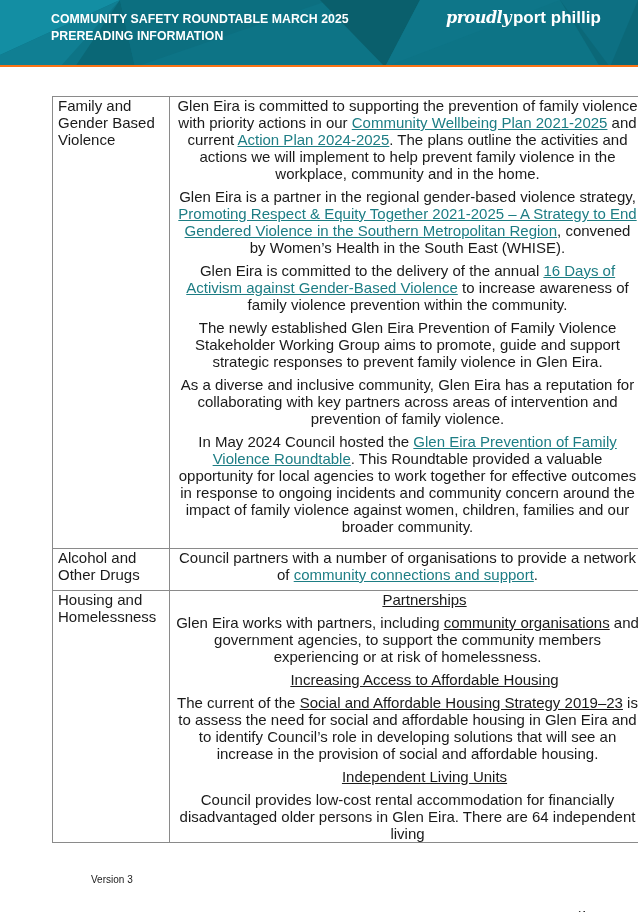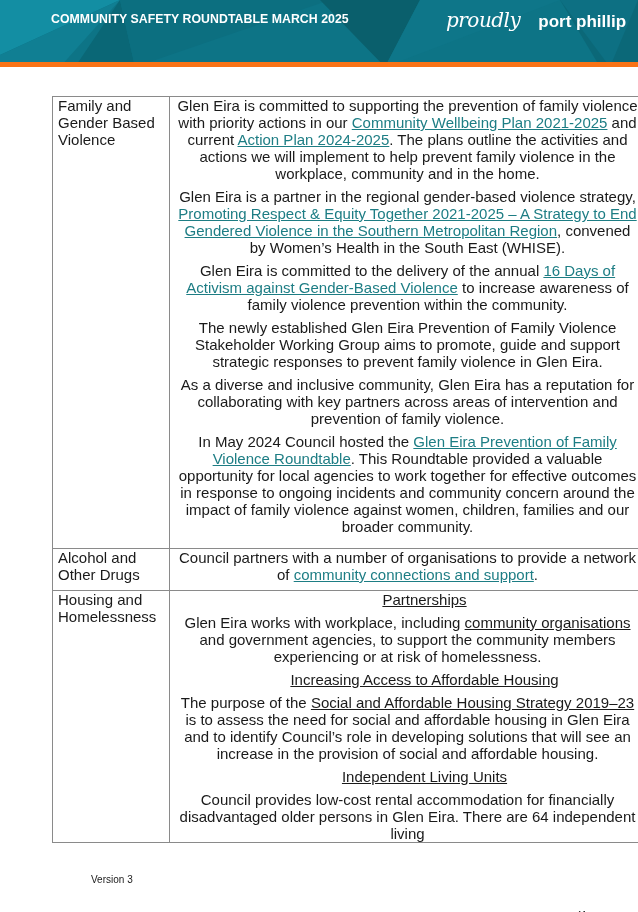--- a/index.html
+++ b/index.html
@@ -2,39 +2,39 @@
 <html><head>
   <meta charset="utf-8">
   <style>
     * { box-sizing: border-box; margin: 0; padding: 0; }
     html, body { width: 638px; height: 912px; background: #ffffff; overflow: hidden; }
     body { position: relative; font-family: "Liberation Sans", sans-serif; color: #1a1a1a; }
 
     .header {
       position: absolute; left: 0; top: 0; width: 638px; height: 67px;
       background: #737373; overflow: hidden;
-      border-bottom: 5px solid #f97316;
+      border-bottom: 2px solid #f97316;
     }
     .header svg.bg { position: absolute; left: 0; top: 0; }
     .header .title {
       position: absolute; left: 51px; top: 11px;
       color: #ffffff; font-weight: bold; font-size: 12.3px; line-height: 17px;
       letter-spacing: 0.05px;
     }
     .header .title div { white-space: nowrap; }
     .header .logo {
       position: absolute; left: 446px; top: 8px; color: #ffffff; white-space: nowrap;
     }
     .header .logo .script {
-      font-family: "DejaVu Serif", serif; font-style: italic; font-size: 20px;
-      font-weight: normal; letter-spacing: -0.5px;
+      font-family: "DejaVu Serif", serif; font-style: italic; font-size: 16px;
+      font-weight: bold; letter-spacing: -0.5px;
     }
     .header .logo .bold {
       font-family: "Liberation Sans", sans-serif; font-weight: bold; font-size: 17px;
-      margin-left: 18px;
+      margin-left: 2px;
     }
     .header .attach {
       position: absolute; right: 49px; top: 37px; color: #ffffff;
       font-weight: bold; font-size: 10.6px; white-space: nowrap;
     }
 
     .doc-table {
       position: absolute; left: 52px; top: 96px; width: 593px;
       border-collapse: collapse; font-size: 15px; line-height: 17px;
     }
@@ -70,20 +70,21 @@
     <polygon points="0,55 120,0 60,67 0,67" fill="#107f93"></polygon>
     <polygon points="75,67 120,0 135,67" fill="#0a6776"></polygon>
     <polygon points="120,0 330,0 135,67" fill="#0c6f80"></polygon>
     <polygon points="320,0 420,0 385,67" fill="#0a5f6c"></polygon>
     <polygon points="385,67 420,0 560,0" fill="#0e7689"></polygon>
     <polygon points="560,0 638,0 638,67 600,67" fill="#0b6878"></polygon>
     <polygon points="560,0 638,0 610,67" fill="#0d7083"></polygon>
   </svg>
   <div class="title">
     <div>COMMUNITY SAFETY ROUNDTABLE MARCH 2025</div>
+    <div>PREREADING INFORMATION</div>
   </div>
   <div class="logo">
     <span class="script">proudly</span><span class="bold">port phillip</span>
   </div>
 </div>
 
 <table class="doc-table">
   <tbody id="table-body">
       <tr class="row-1">
         <td class="label">
@@ -105,23 +106,23 @@
         <td class="content">
           <div class="para"><span>Council partners with a number of organisations to provide a network of </span><a class="link">community connections and support</a><span>.</span></div>
         </td>
       </tr>
       <tr class="row-3">
         <td class="label">
           <div>Housing and Homelessness</div>
         </td>
         <td class="content">
           <div class="subhead">Partnerships</div>
-          <div class="para"><span>Glen Eira works with workplace, including </span><a class="ulink">community organisations</a><span> and government agencies, to support the community members experiencing or at risk of homelessness.</span></div>
+          <div class="para"><span>Glen Eira works with partners, including </span><a class="ulink">community organisations</a><span> and government agencies, to support the community members experiencing or at risk of homelessness.</span></div>
           <div class="subhead">Increasing Access to Affordable Housing</div>
-          <div class="para"><span>The purpose of the </span><a class="ulink">Social and Affordable Housing Strategy 2019–23</a><span> is to assess the need for social and affordable housing in Glen Eira and to identify Council’s role in developing solutions that will see an increase in the provision of social and affordable housing.</span></div>
+          <div class="para"><span>The current of the </span><a class="ulink">Social and Affordable Housing Strategy 2019–23</a><span> is to assess the need for social and affordable housing in Glen Eira and to identify Council’s role in developing solutions that will see an increase in the provision of social and affordable housing.</span></div>
           <div class="subhead">Independent Living Units</div>
           <div class="para"><span>Council provides low-cost rental accommodation for financially disadvantaged older persons in Glen Eira. There are 64 independent living</span></div>
         </td>
       </tr>
     </tbody>
 </table>
 
 <div class="footer-left">Version 3</div>
 <div class="footer-right">41</div>
 

